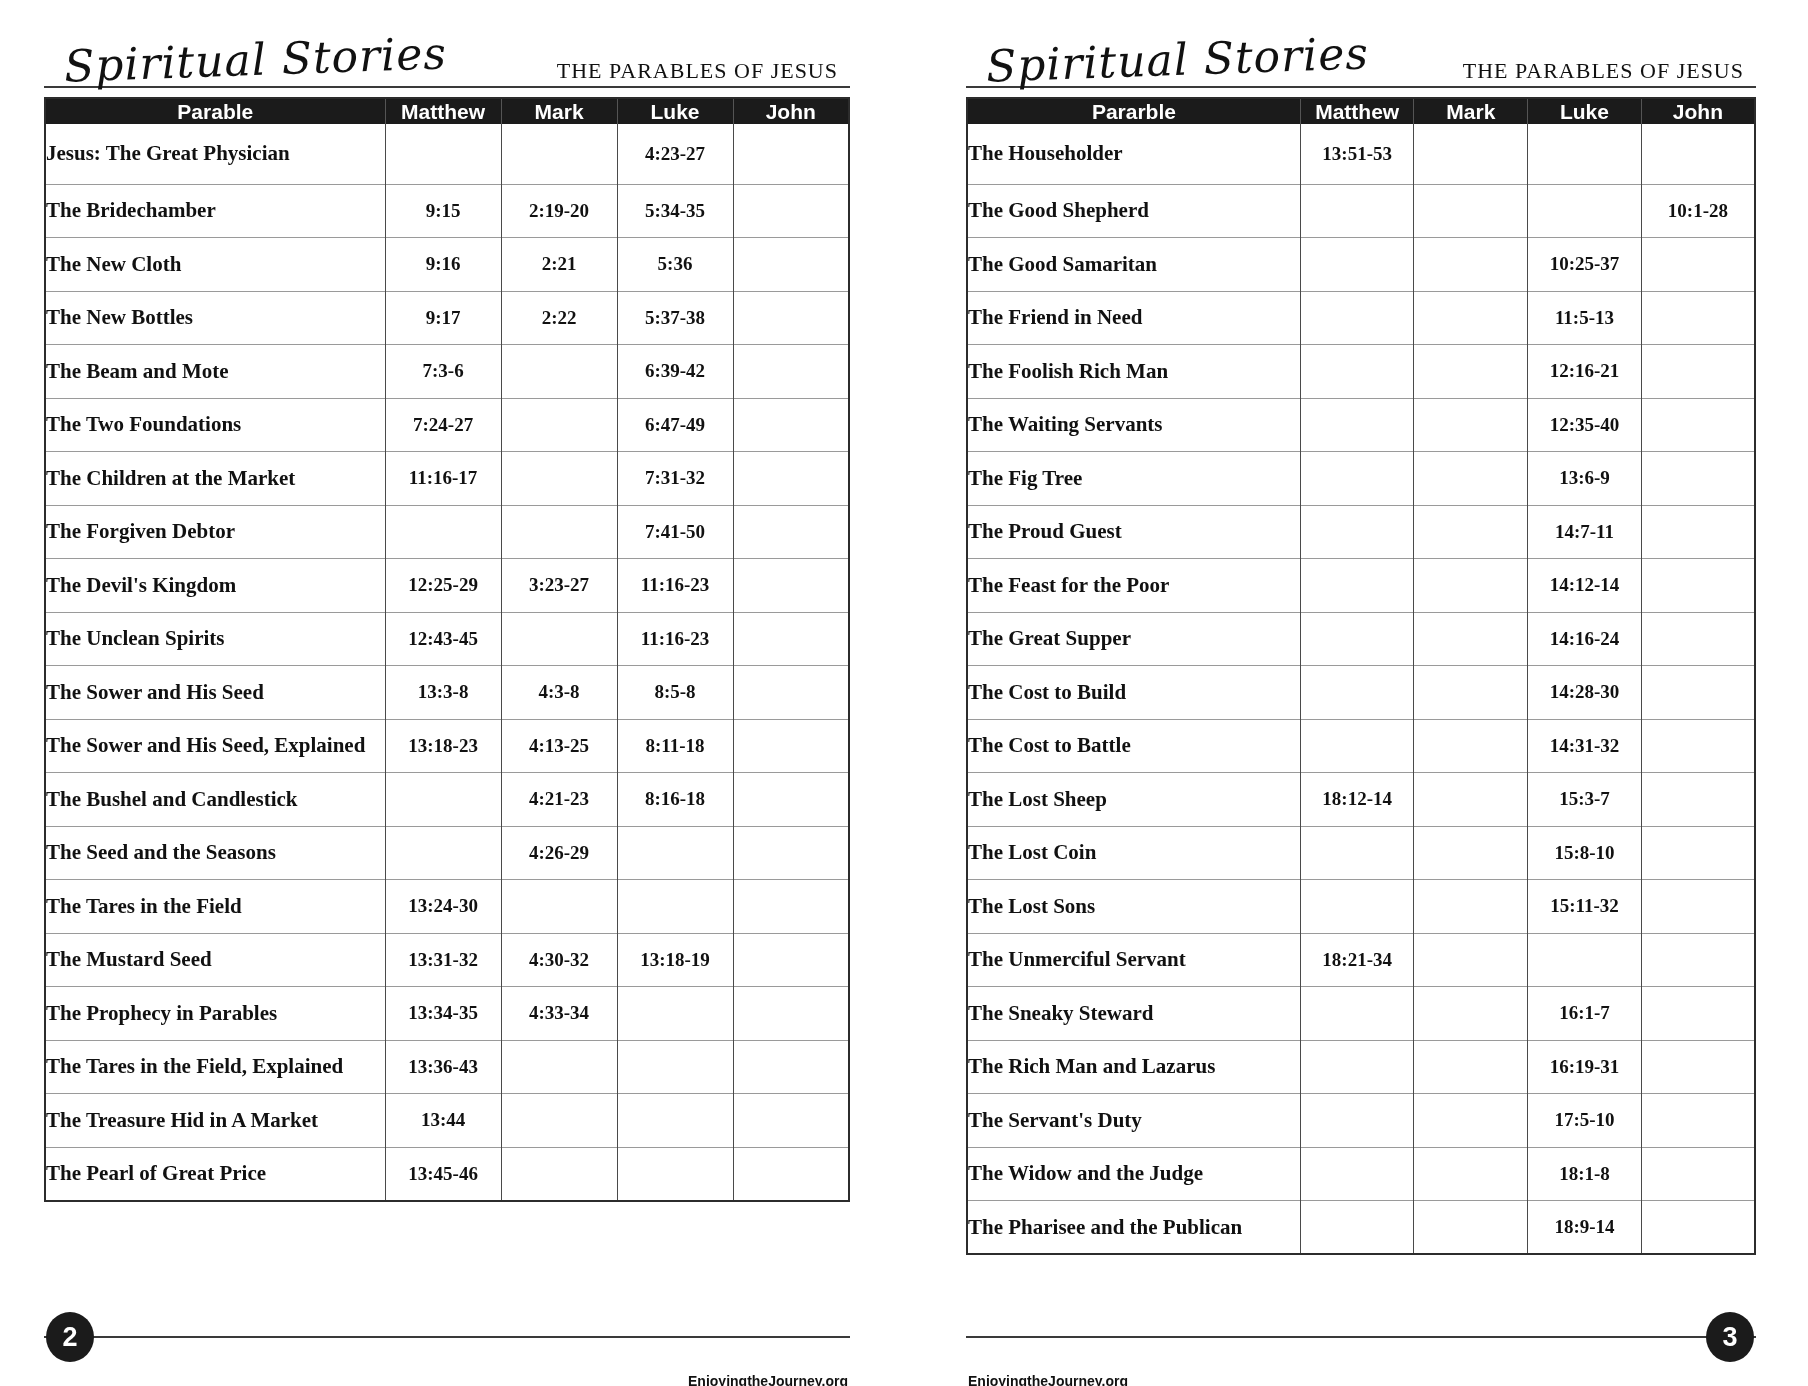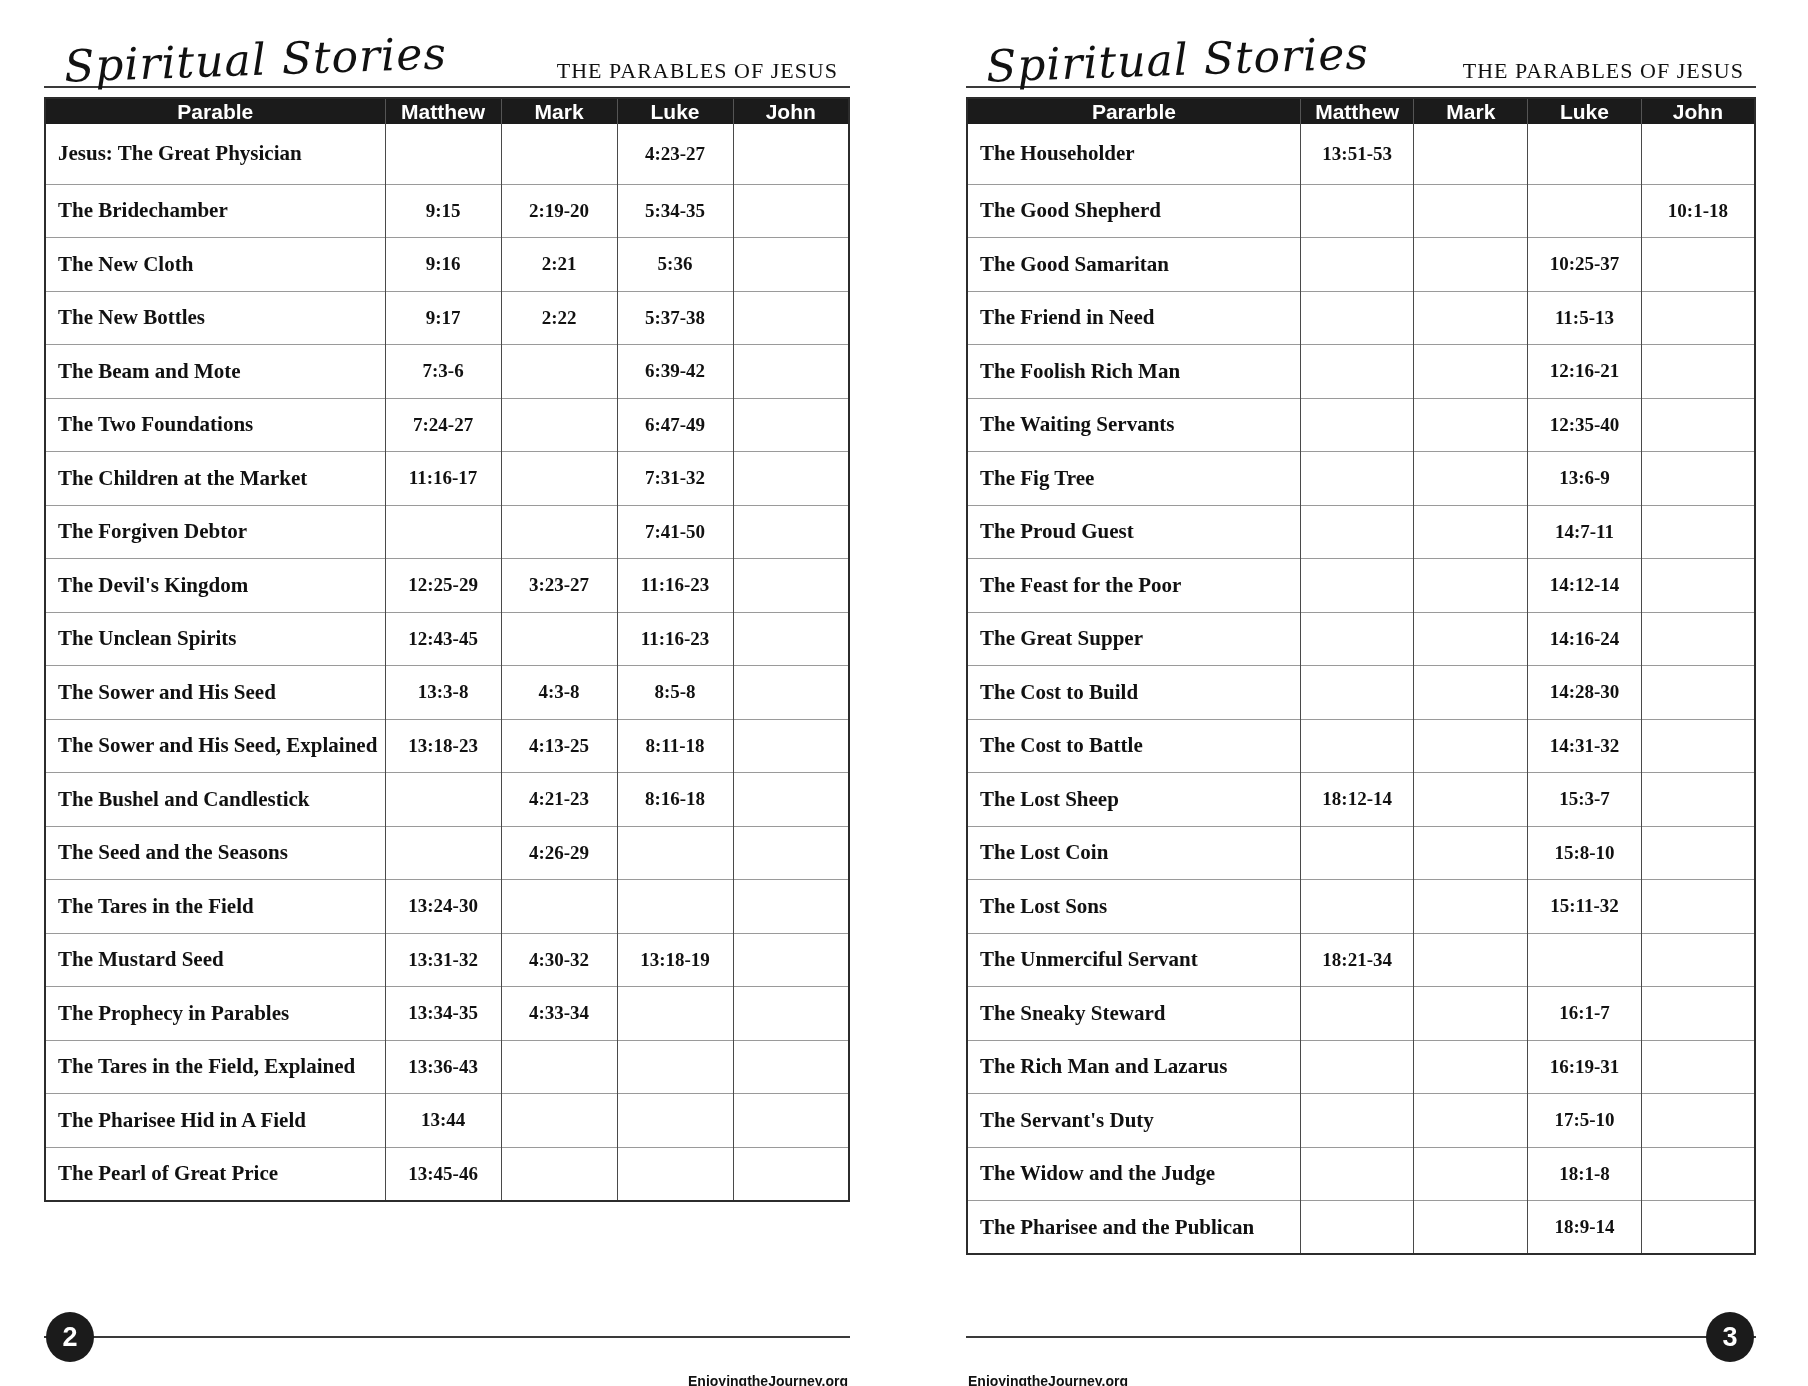--- a/index.html
+++ b/index.html
@@ -20,21 +20,21 @@
                    border-collapse:collapse; table-layout:fixed; border:2px solid #2c2c2c; }
   col.c-parable { width:42.3%; }
   col.c-verse   { width:14.425%; }
   thead th { background:#1b1b1b; color:#fff; font-family:"Liberation Sans", sans-serif;
              font-weight:bold; font-size:21px; height:26px; border-right:1px solid #555;
              text-align:center; vertical-align:middle; }
   tbody td { height:53.5px; vertical-align:middle; background:#fff;
              border-right:1px solid #4a4a4a; border-left:1px solid #4a4a4a;
              border-top:1px solid #9a9a9a; font-weight:bold; }
   tbody tr:first-child td { height:60px; border-top:none; }
-  td.parable { font-size:21px; text-align:left; padding-left:12px; }
+  td.parable { font-size:21px; text-align:left; }
   td.verse   { font-size:19px; text-align:center; }
 
   .footer-rule { position:absolute; top:1336px; left:0; right:0; height:2px; background:#3a3a3a; }
   .page-badge { position:absolute; top:1312px; width:48px; height:50px; background:#1b1b1b;
                 border-radius:50%; color:#fff; font-family:"Liberation Sans", sans-serif;
                 font-weight:bold; font-size:27px; display:flex; align-items:center;
                 justify-content:center; z-index:2; }
   #page-left  .page-badge { left:2px; }
   #page-right .page-badge { right:2px; }
   .site-text { position:absolute; top:1350px; font-family:"Liberation Sans", sans-serif;
@@ -188,21 +188,21 @@
           <td class="verse"></td>
         </tr>
         <tr>
           <td class="parable">The Tares in the Field, Explained</td>
           <td class="verse">13:36-43</td>
           <td class="verse"></td>
           <td class="verse"></td>
           <td class="verse"></td>
         </tr>
         <tr>
-          <td class="parable">The Pharisee Hid in A Field</td>
+          <td class="parable">The Treasure Hid in A Market</td>
           <td class="verse">13:44</td>
           <td class="verse"></td>
           <td class="verse"></td>
           <td class="verse"></td>
         </tr>
         <tr>
           <td class="parable">The Pearl of Great Price</td>
           <td class="verse">13:45-46</td>
           <td class="verse"></td>
           <td class="verse"></td>
@@ -243,21 +243,21 @@
           <td class="verse">13:51-53</td>
           <td class="verse"></td>
           <td class="verse"></td>
           <td class="verse"></td>
         </tr>
         <tr>
           <td class="parable">The Good Shepherd</td>
           <td class="verse"></td>
           <td class="verse"></td>
           <td class="verse"></td>
-          <td class="verse">10:1-18</td>
+          <td class="verse">10:1-28</td>
         </tr>
         <tr>
           <td class="parable">The Good Samaritan</td>
           <td class="verse"></td>
           <td class="verse"></td>
           <td class="verse">10:25-37</td>
           <td class="verse"></td>
         </tr>
         <tr>
           <td class="parable">The Friend in Need</td>

